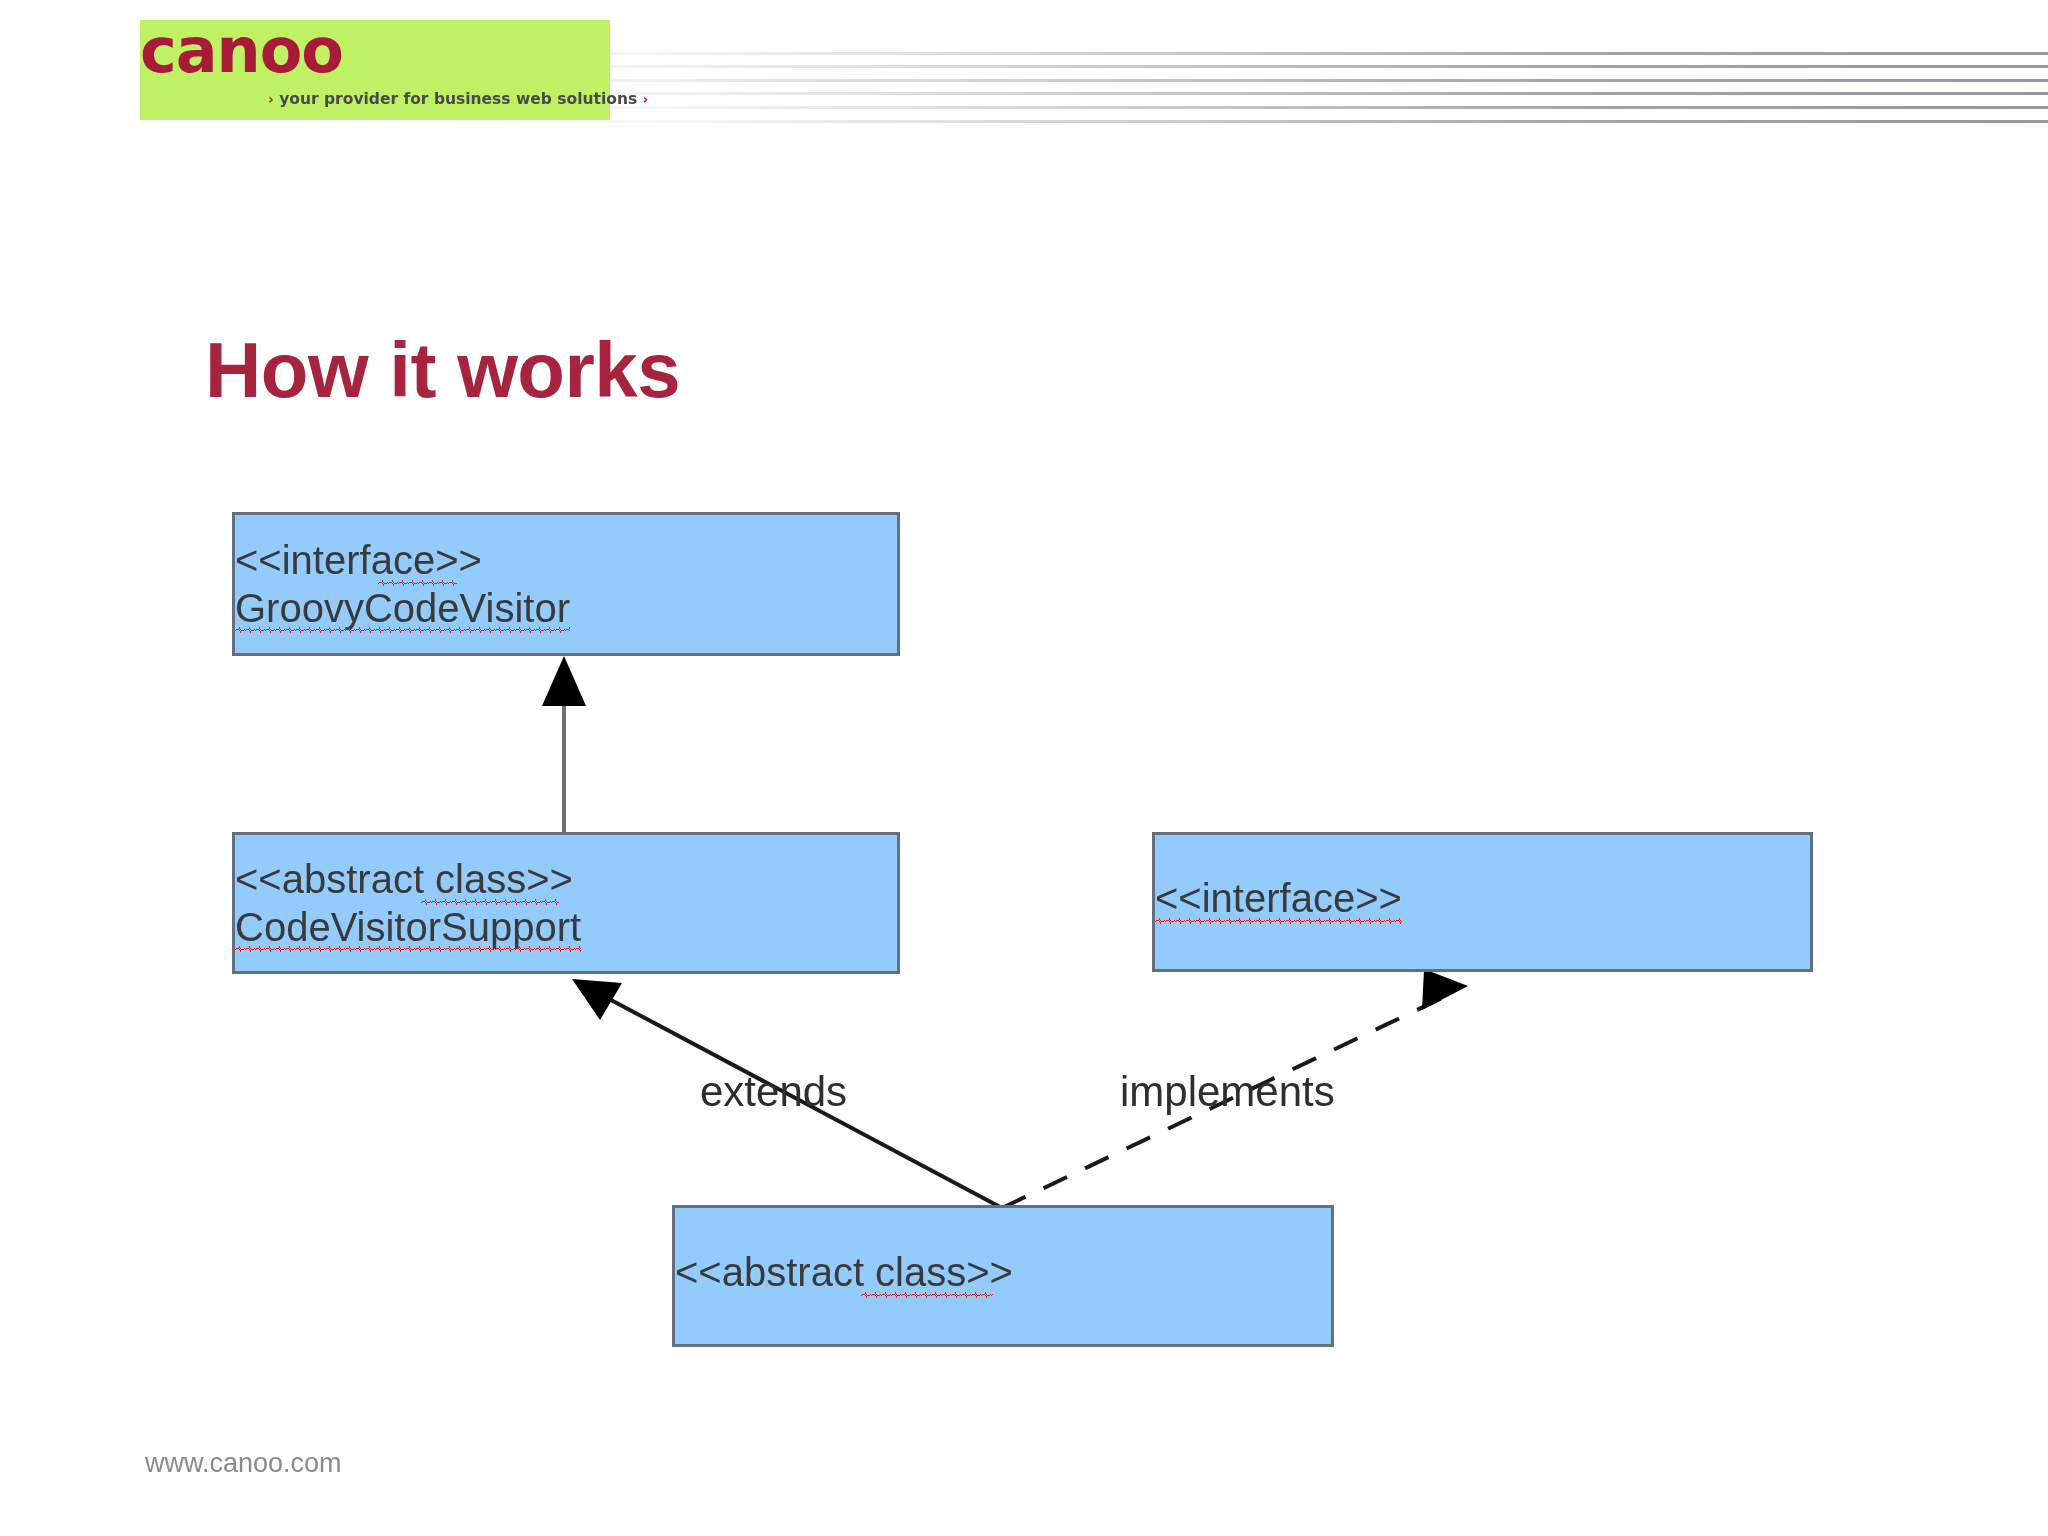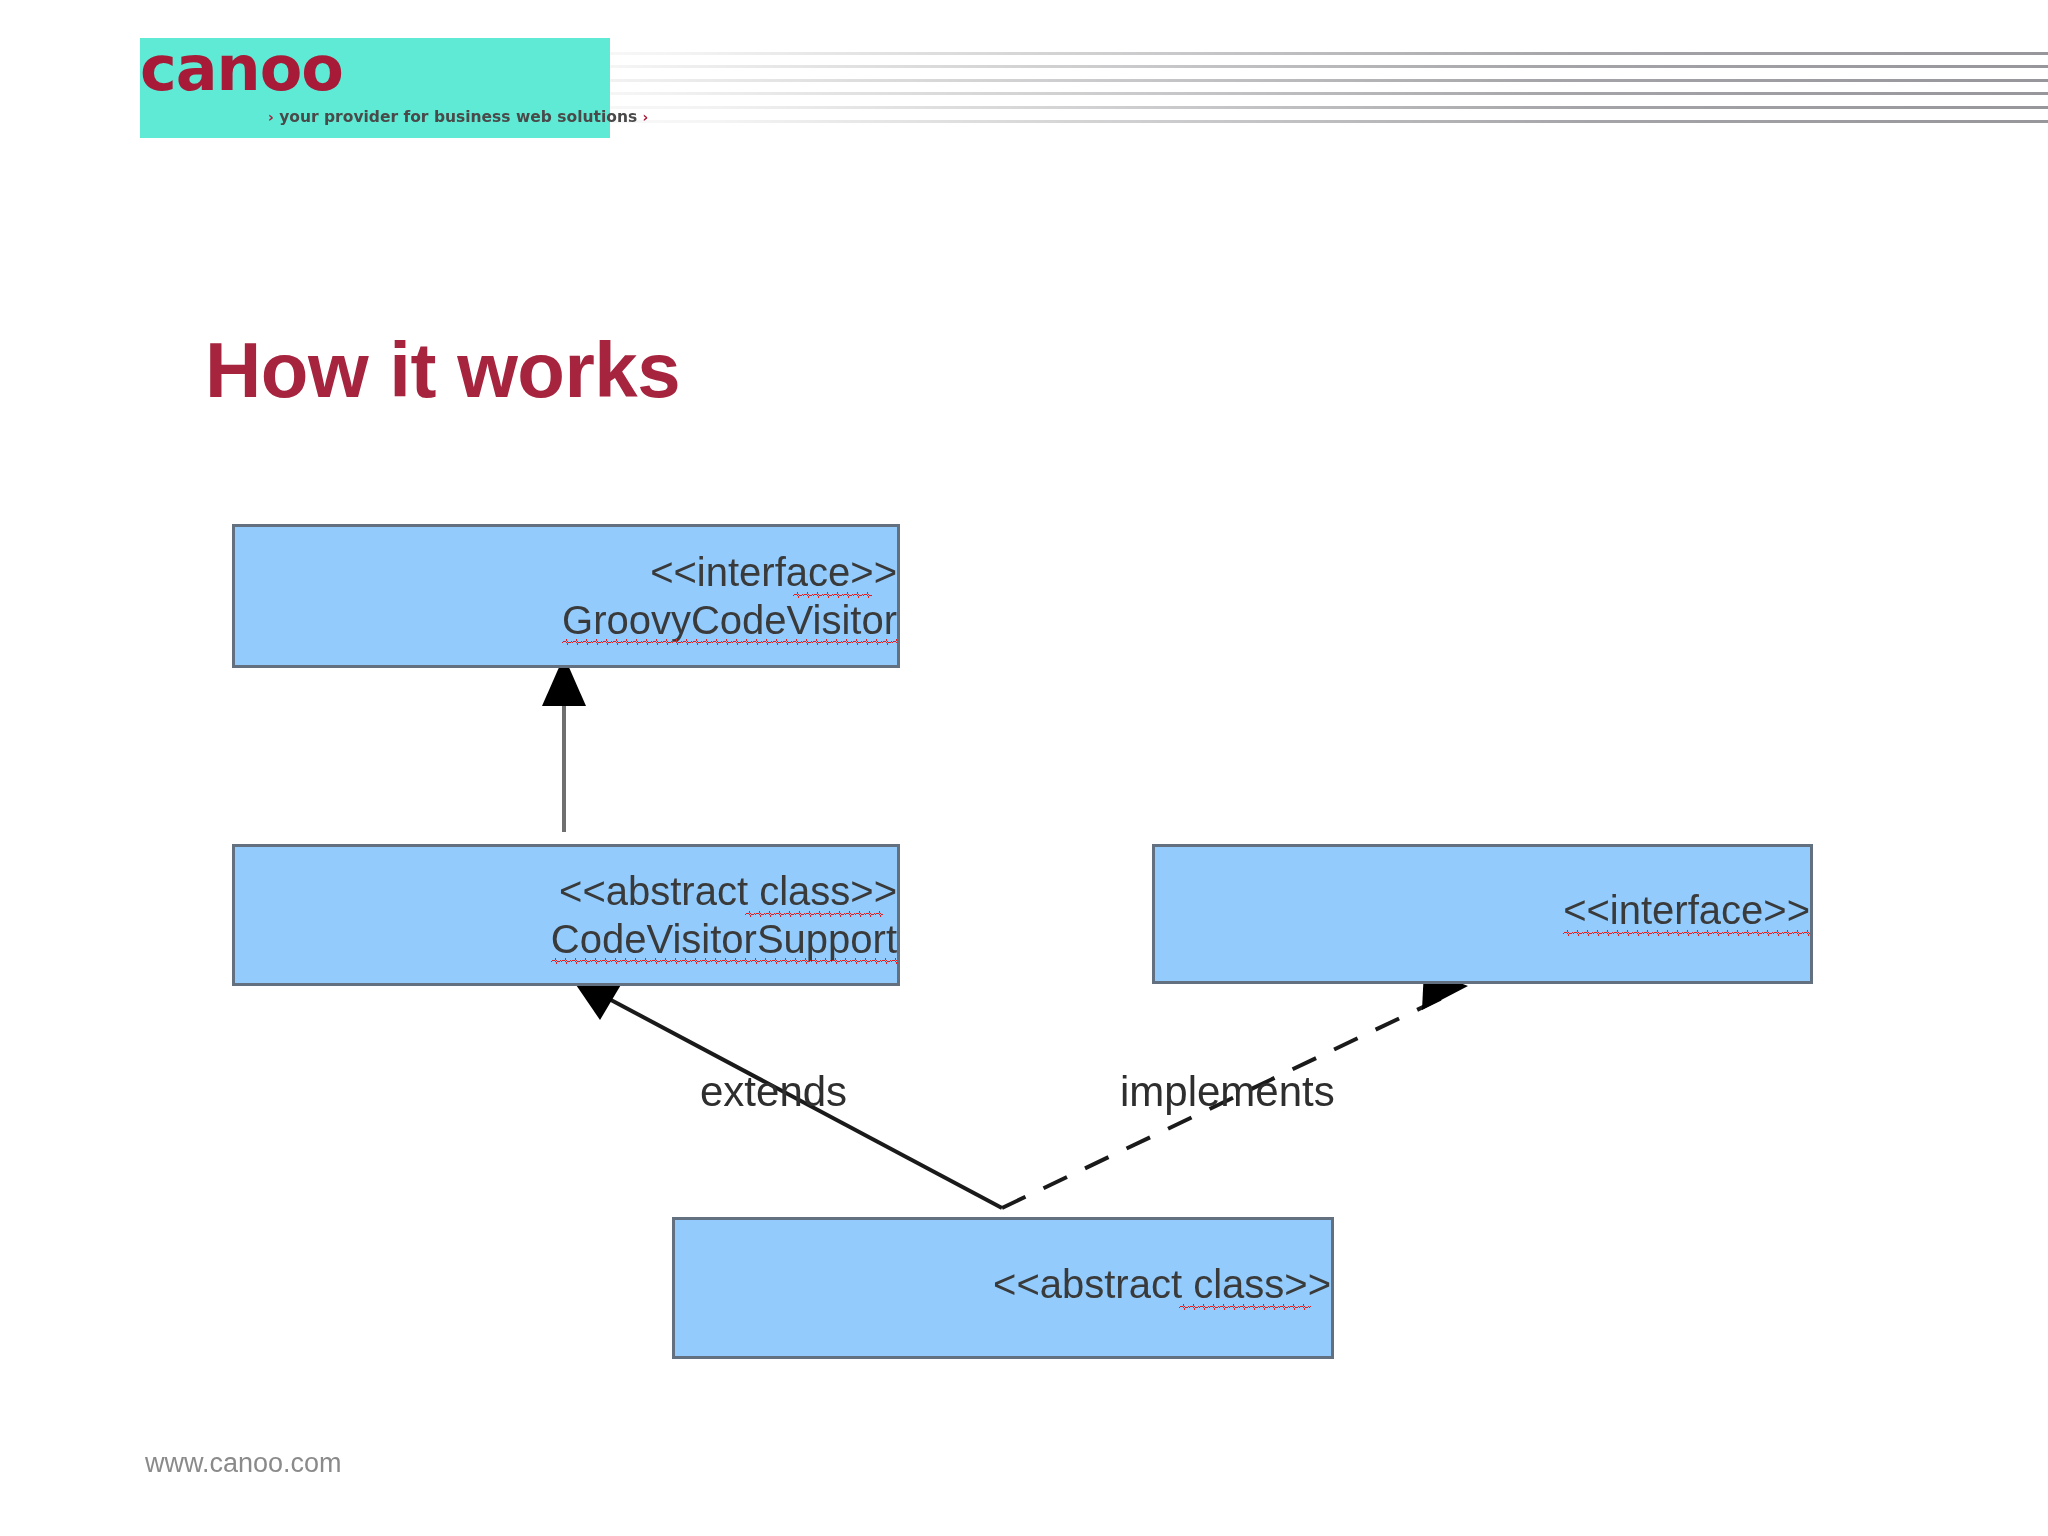--- a/index.html
+++ b/index.html
@@ -34,24 +34,24 @@
   .stripe.s1 { top: 52px;  left: 360px; }
   .stripe.s2 { top: 65px;  left: 300px; }
   .stripe.s3 { top: 79px;  left: 250px; }
   .stripe.s4 { top: 92px;  left: 320px; }
   .stripe.s5 { top: 106px; left: 380px; }
   .stripe.s6 { top: 120px; left: 420px; }
 
   #logo-block {
     position: absolute;
     left: 140px;
-    top: 38px;
+    top: 20px;
     width: 470px;
     height: 100px;
-    background: #5eead4;
+    background: #bef264;
     z-index: 4;
   }
   #logo-word {
     position: absolute;
     left: 0;
     top: 0;
     font-family: "DejaVu Sans", sans-serif;
     font-weight: bold;
     font-size: 62px;
     letter-spacing: -1px;
@@ -99,24 +99,23 @@
     height: 1536px;
     pointer-events: none;
   }
   .uml-box {
     position: absolute;
     box-sizing: border-box;
     background: #92CBFC;
     border: 3px solid #63707F;
     display: flex;
     flex-direction: column;
-    align-items: flex-end;
+    align-items: flex-start;
     justify-content: center;
     z-index: 2;
-    margin-top: 12px;
   }
   .uml-line {
     font-family: "Liberation Sans", sans-serif;
     font-size: 40px;
     color: #3a3a3a;
     line-height: 1.02;
     white-space: nowrap;
     position: relative;
     text-align: center;
   }

